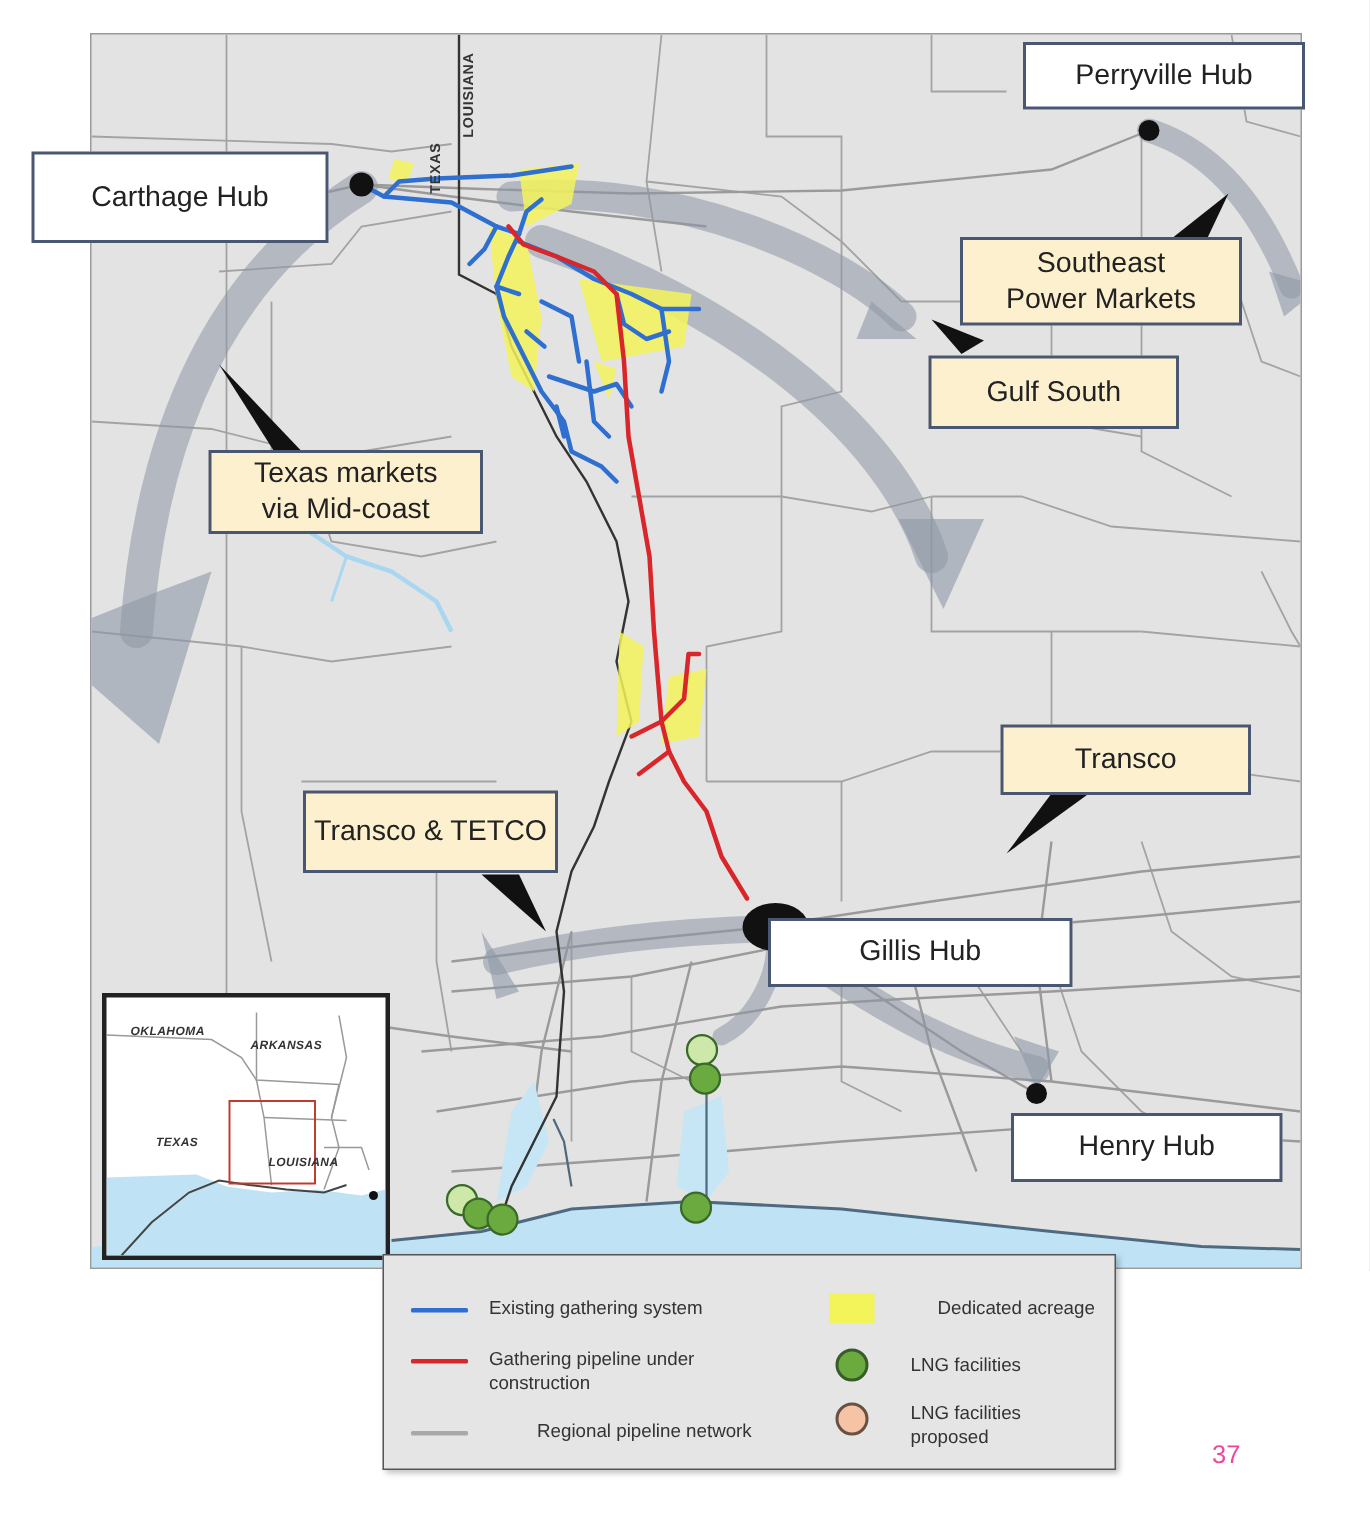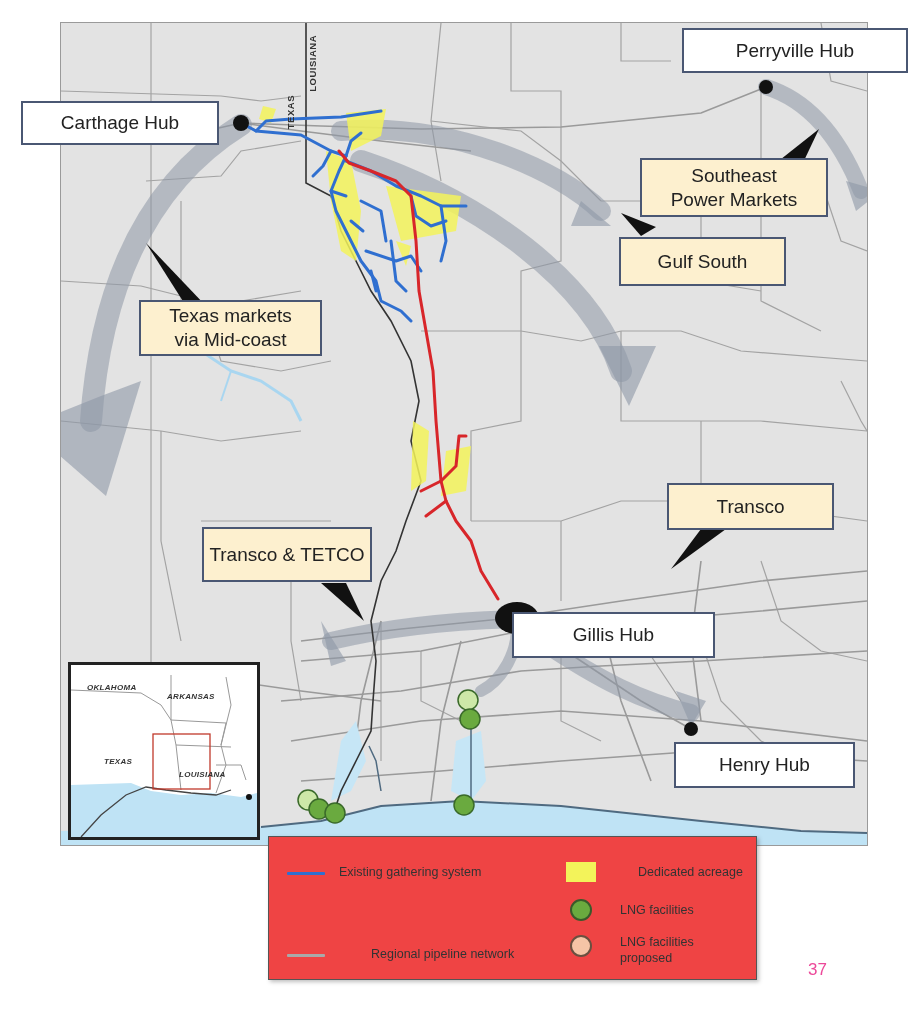--- a/index.html
+++ b/index.html
@@ -2,21 +2,21 @@
 <html><head>
 <meta charset="utf-8">
 <style>
   html, body { margin:0; padding:0; }
   body { width:913px; height:1024px; background:#ffffff; position:relative; overflow:hidden; font-family:"Liberation Sans", sans-serif; }
   .map-frame { position:absolute; left:60px; top:22px; width:806px; height:822px; background:#e3e3e3; border:1px solid #9a9a9a; overflow:hidden; }
   svg.map-svg { position:absolute; left:0; top:0; }
   .label-box { position:absolute; border:2px solid #4a5773; display:flex; align-items:center; justify-content:center; text-align:center; color:#222; font-size:19px; line-height:1.25; box-sizing:border-box; }
   .hub { background:#ffffff; }
   .market { background:#fdf0cf; }
-  .legend { position:absolute; left:268px; top:836px; width:487px; height:142px; background:#ef4444; border:1.5px solid #555; box-shadow:2px 2px 4px rgba(0,0,0,0.25); font-size:12.5px; color:#333; }
+  .legend { position:absolute; left:255px; top:836px; width:487px; height:142px; background:#e5e5e5; border:1.5px solid #555; box-shadow:2px 2px 4px rgba(0,0,0,0.25); font-size:12.5px; color:#333; }
   .leg-item { position:absolute; display:flex; align-items:flex-start; }
   .leg-line { width:38px; height:3px; margin-top:7px; margin-right:14px; border-radius:1px; }
   .leg-swatch { width:30px; height:20px; margin-right:26px; }
   .leg-dot { width:22px; height:22px; border-radius:50%; margin-right:28px; box-sizing:border-box; border:2px solid #3a5a2a; }
   .page-number { position:absolute; left:808px; top:960px; font-size:17px; color:#ec4899; }
   .inset { position:absolute; left:68px; top:662px; width:192px; height:178px; background:#fff; border:3px solid #222; box-sizing:border-box; overflow:hidden; }
   .inset-label { position:absolute; font-size:8px; font-weight:bold; color:#333; letter-spacing:0.3px;font-style:italic; }
   .state-label { position:absolute; font-size:9.5px; font-weight:bold; color:#333; letter-spacing:0.5px; writing-mode:vertical-rl; transform:rotate(180deg); }
 </style>
 </head>
@@ -165,24 +165,24 @@
       <circle cx="467" cy="699" r="10" fill="#cde8a8"></circle>
       <circle cx="469" cy="718" r="10" fill="#6aaa3f"></circle>
       <circle cx="463" cy="804" r="10" fill="#6aaa3f"></circle>
     </g>
   </svg>
 </div>
 
 <div class="state-label" style="left:285px; top:95px;">TEXAS</div>
 <div class="state-label" style="left:307px; top:35px;">LOUISIANA</div>
 
-<div class="label-box hub" style="left:21px; top:101px; width:198px; height:44px;align-items:center;">
+<div class="label-box hub" style="left:21px; top:101px; width:198px; height:61px;align-items:center;">
   <span>Carthage Hub</span>
 </div>
-<div class="label-box hub" style="left:682px; top:28px; width:226px; height:45px;">
+<div class="label-box hub" style="left:682px; top:28px; width:188px; height:45px;">
   <span>Perryville Hub</span>
 </div>
 <div class="label-box hub" style="left:512px; top:612px; width:203px; height:46px;">
   <span>Gillis Hub</span>
 </div>
 <div class="label-box hub" style="left:674px; top:742px; width:181px; height:46px;">
   <span>Henry Hub</span>
 </div>
 
 <div class="label-box market" style="left:640px; top:158px; width:188px; height:59px; flex-direction:column;">
@@ -223,20 +223,27 @@
   <span class="inset-label" style="left:96px; top:27px;">ARKANSAS</span>
   <span class="inset-label" style="left:33px; top:92px;">TEXAS</span>
   <span class="inset-label" style="left:108px; top:105px;">LOUISIANA</span>
 </div>
 
 <div class="legend">
   <div class="leg-item" style="left:18px; top:28px;">
     <div class="leg-line" style="background:#2f6fd0;"></div>
     <span>Existing gathering system</span>
   </div>
+  <div class="leg-item" style="left:18px; top:62px;">
+    <div class="leg-line" style="background:#d8262a;"></div>
+    <div style="display:flex; flex-direction:column; line-height:1.25;">
+      <span>Gathering pipeline under</span>
+      <span>construction</span>
+    </div>
+  </div>
   <div class="leg-item" style="left:18px; top:110px;gap:32px;">
     <div class="leg-line" style="background:#a9a9a9;"></div>
     <span>Regional pipeline network</span>
   </div>
   <div class="leg-item" style="left:297px; top:25px;gap:16px;">
     <div class="leg-swatch" style="background:#f3f35a;"></div>
     <span style="margin-top:3px;">Dedicated acreage</span>
   </div>
   <div class="leg-item" style="left:301px; top:62px;">
     <div class="leg-dot" style="background:#6aaa3f;"></div>

